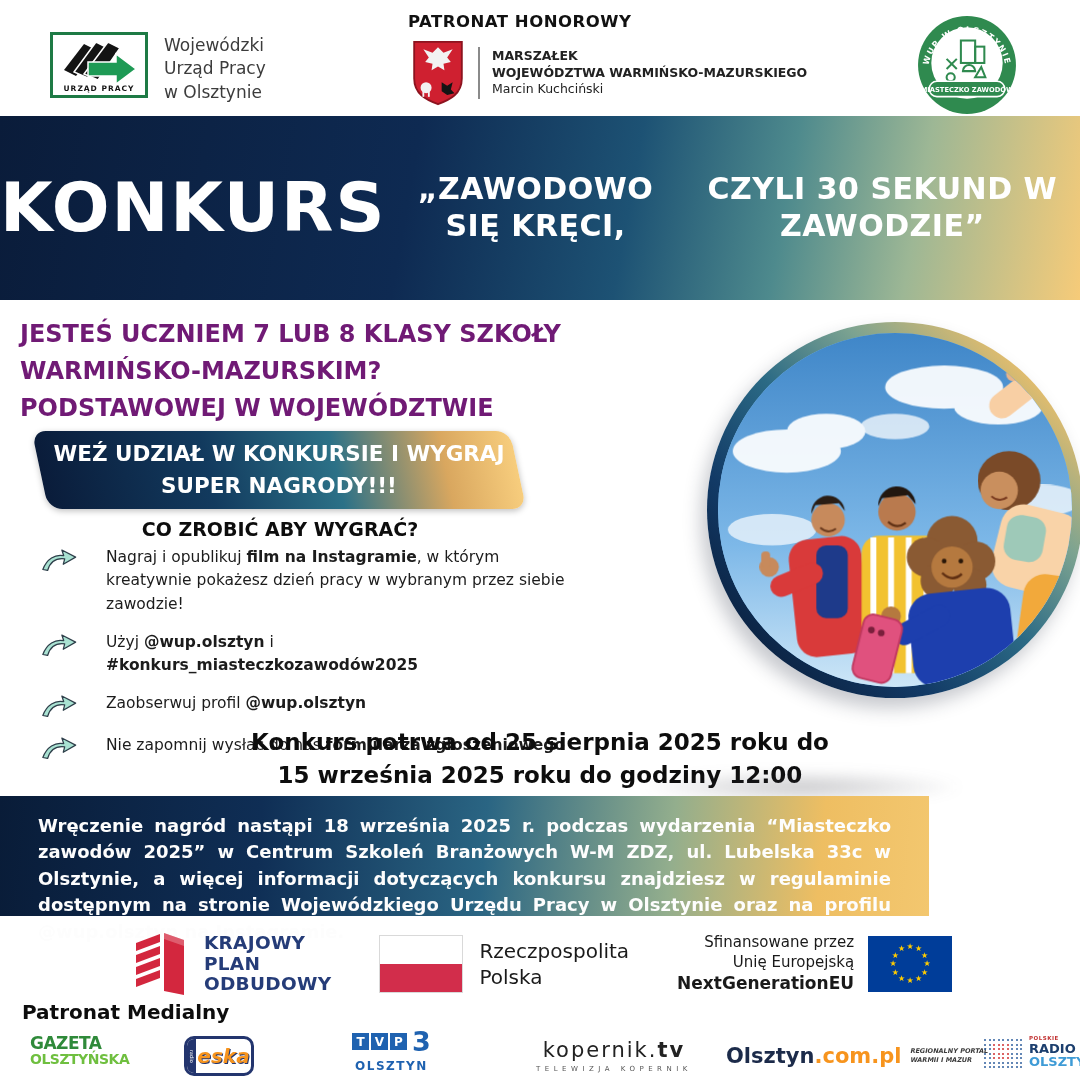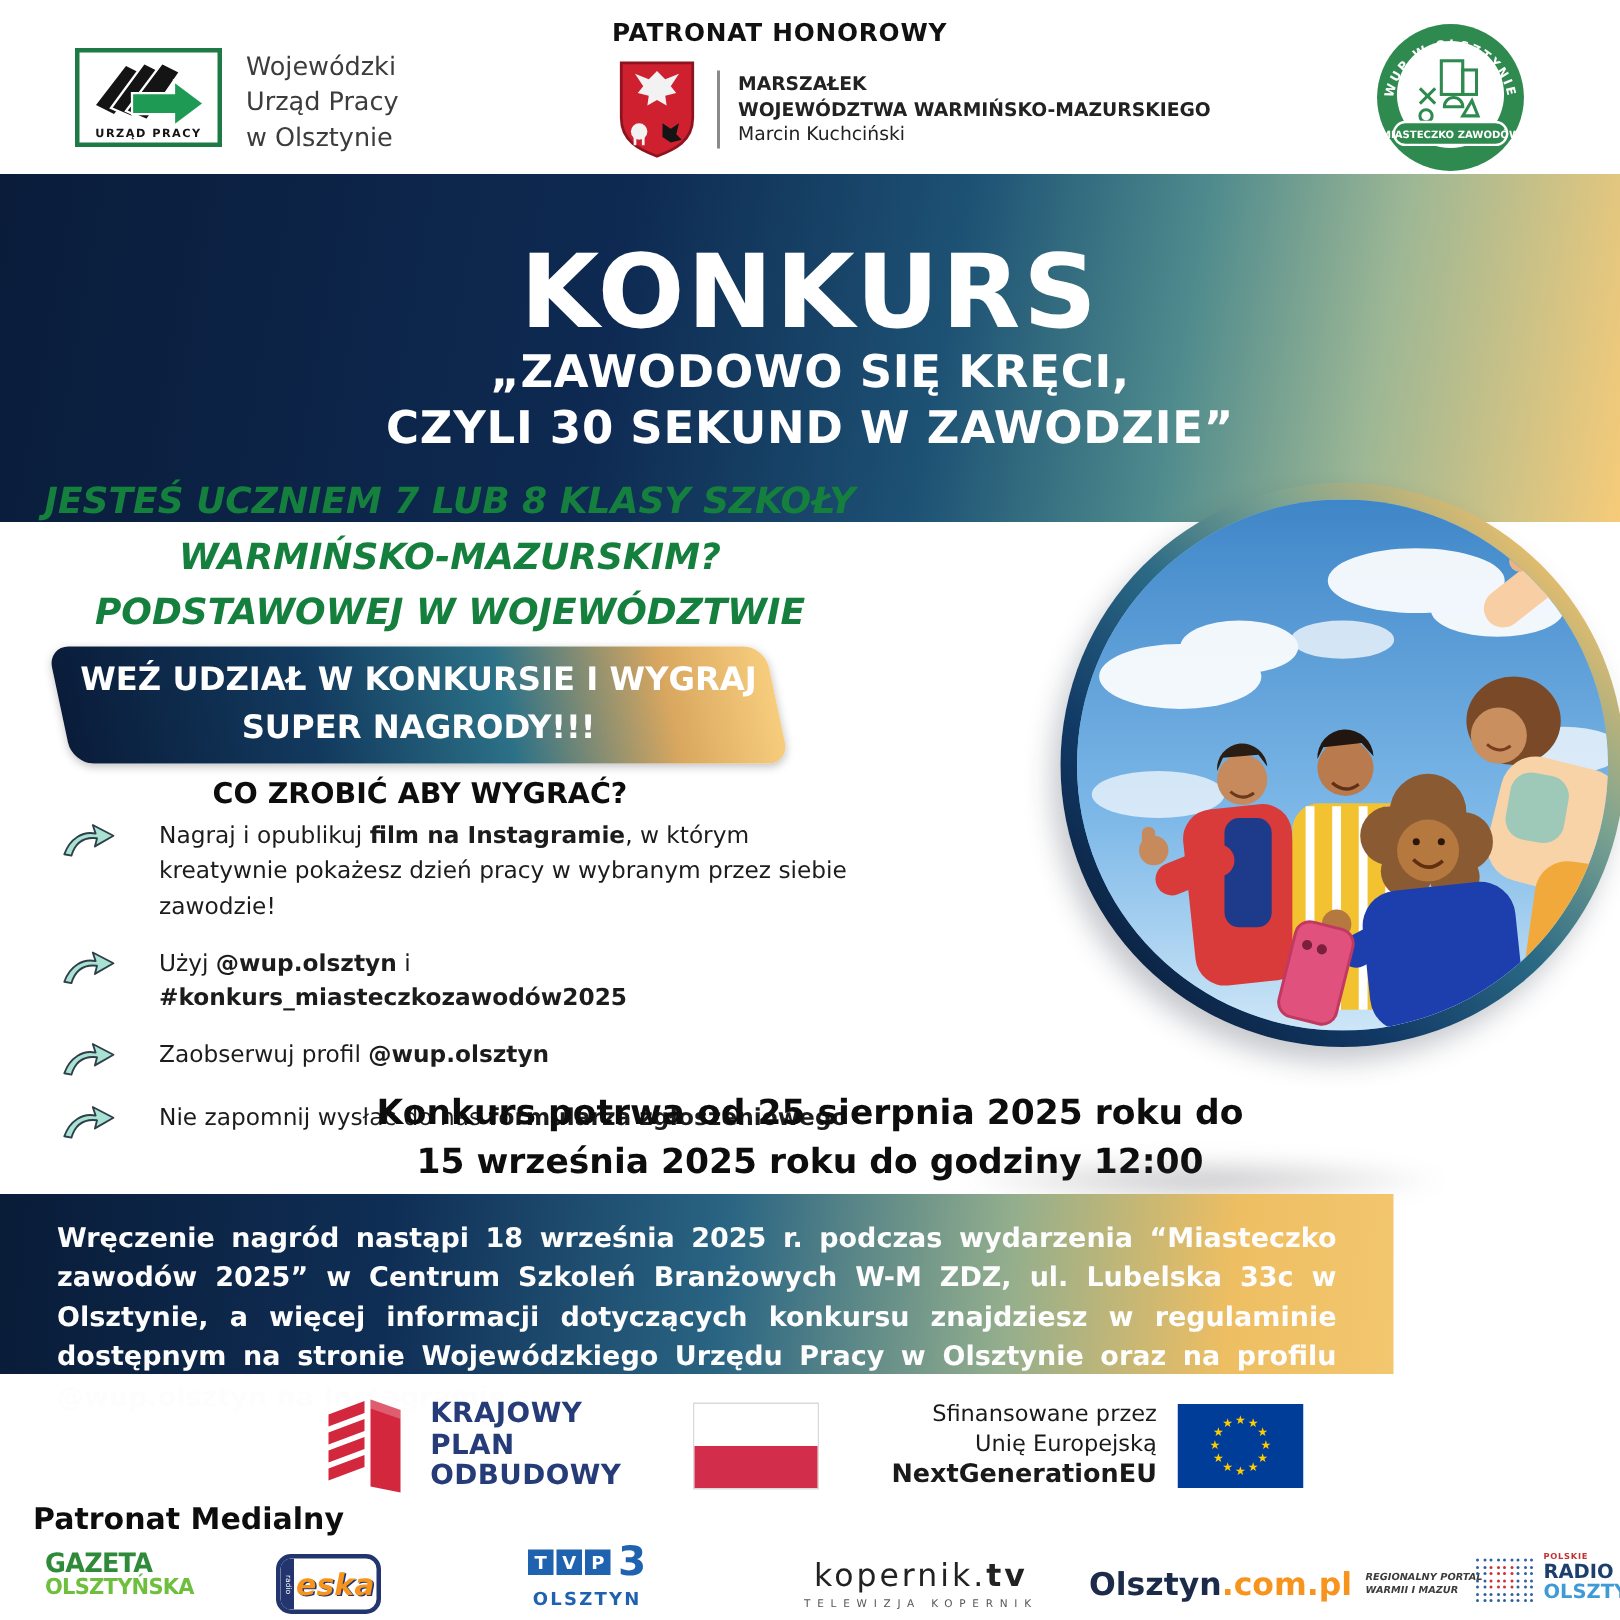--- a/index.html
+++ b/index.html
@@ -14,29 +14,29 @@
   .wup-name{position:absolute;left:164px;top:34px;font-size:17px;line-height:1.38;color:#3c3c3c;}
   .patronat-heading{position:absolute;left:408px;top:12px;font-size:16.5px;font-weight:800;letter-spacing:.5px;color:#111;}
   .patronat-row{position:absolute;left:410px;top:40px;display:flex;align-items:center;}
   .crest{width:56px;height:66px;flex:none;}
   .patronat-divider{width:2px;height:52px;background:#8a8a8a;margin:0 12px 0 12px;}
   .patronat-text{font-size:12.5px;line-height:1.35;color:#222;}
   .patronat-text .b{font-weight:800;}
   .badge{position:absolute;left:916px;top:14px;width:102px;height:102px;}
   
   .title-banner{
-    position:absolute;left:0;top:116px;width:1080px;height:232px;
+    position:absolute;left:0;top:116px;width:1080px;height:184px;
     background:linear-gradient(100deg,#0a1c3a 0%,#0e2a52 38%,#1d5274 58%,#4e8a8d 72%,#9db795 84%,#f6cb79 100%);
-    display:flex;flex-direction:column;align-items:center;justify-content:center;color:#fff;text-align:center;
+    display:flex;flex-direction:row;align-items:center;justify-content:center;color:#fff;text-align:center;
   }
   .title-main{font-size:68px;font-weight:800;letter-spacing:2px;line-height:1.05;}
   .title-sub{font-size:30px;font-weight:700;letter-spacing:.5px;line-height:1.22;}
   
-  .question{position:absolute;left:20px;top:316px;width:560px;text-align:center;
-    font-size:24px;font-weight:800;line-height:1.55;color:#15803d;font-style:italic;}
+  .question{position:absolute;left:20px;top:316px;width:560px;
+    font-size:24px;font-weight:800;line-height:1.55;color:#701a75;}
   .ribbon{
     position:absolute;left:40px;top:431px;width:478px;height:78px;border-radius:14px;
     transform:skewX(12deg);transform-origin:center;
     background:linear-gradient(90deg,#0a1c3a 0%,#123a5e 35%,#2c7187 62%,#d9a75f 85%,#f7cd7d 100%);
     box-shadow:0 2px 6px rgba(0,0,0,.25);
   }
   .ribbon-inner{position:absolute;inset:0;transform:skewX(-12deg);
     display:flex;flex-direction:column;align-items:center;justify-content:center;
     color:#fff;font-size:21.5px;font-weight:800;line-height:1.5;text-align:center;}
   .steps-heading{position:absolute;left:20px;top:518px;width:520px;text-align:center;
@@ -340,20 +340,24 @@
         <div>PLAN</div>
         <div>ODBUDOWY</div>
       </div>
     </div>
 
     <div class="poland">
       <div class="pl-flag">
         <div class="w"></div>
           <div class="r"></div>
       </div>
+      <div class="poland-text">
+        <div>Rzeczpospolita</div>
+        <div>Polska</div>
+      </div>
     </div>
 
     <div class="eu">
       <div class="eu-text">
         <div>Sfinansowane przez</div>
         <div>Unię Europejską</div>
         <div class="ng">NextGenerationEU</div>
       </div>
       <svg class="eu-flag" viewBox="0 0 84 56">
         <rect width="84" height="56" fill="#003d99"></rect>

